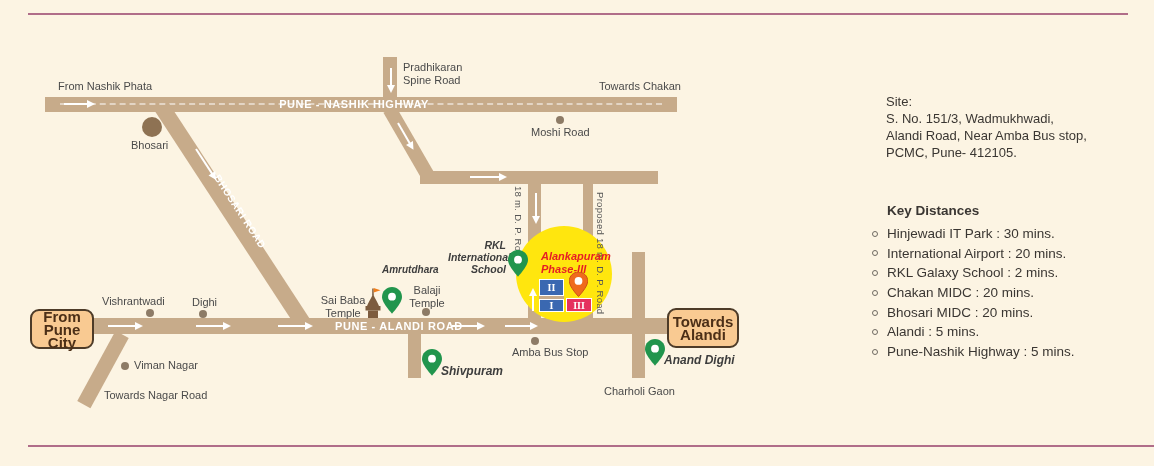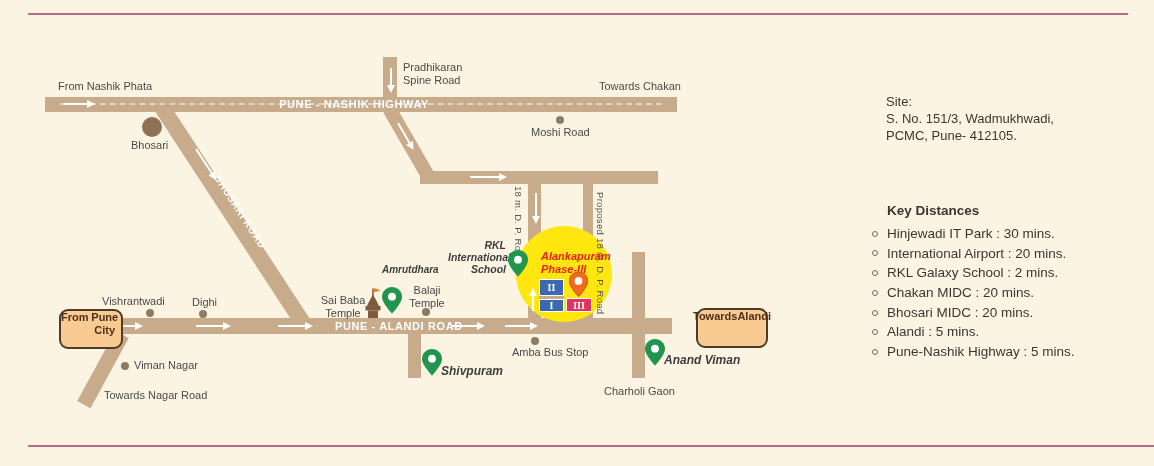--- a/index.html
+++ b/index.html
@@ -20,21 +20,21 @@
   .vlbl{position:absolute;writing-mode:vertical-rl;font-size:9.5px;color:#555;white-space:nowrap;letter-spacing:.3px;}
   
   .arr{position:absolute;height:2px;background:#fff;transform-origin:left center;}
   .arr:after{content:"";position:absolute;right:-7px;top:-3.5px;width:0;height:0;
     border-left:8px solid #fff;border-top:4.5px solid transparent;border-bottom:4.5px solid transparent;}
   
   .dot{position:absolute;width:8px;height:8px;border-radius:50%;background:#8d7b66;}
   .bigdot{position:absolute;width:20px;height:20px;border-radius:50%;background:#8e7253;}
   
   .obox{position:absolute;background:#f9ca92;border:2px solid #4d3b28;border-radius:9px;
-    color:#4c2f17;font-size:11px;font-weight:600;text-align:center;display:flex;flex-direction:row;justify-content:center;line-height:13px;margin-left:29px;}
+    color:#4c2f17;font-size:15px;font-weight:600;text-align:center;display:flex;flex-direction:column;justify-content:center;line-height:13px;}
   
   .ycircle{position:absolute;left:516px;top:226px;width:96px;height:96px;border-radius:50%;background:#ffe60e;}
   .bld{position:absolute;color:#fff;font-family:"Liberation Serif",serif;font-weight:bold;font-size:10px;
     display:flex;align-items:center;justify-content:center;border:1px solid #fff;box-sizing:border-box;}
   .pin{position:absolute;}
   
   .panel{position:absolute;left:886px;top:93px;width:250px;color:#3a3632;}
   .panel .t{font-size:13px;line-height:17px;}
   .kd{position:absolute;left:872px;top:203px;width:270px;color:#3a3632;}
   .kd .title{font-size:13.5px;margin-left:15px;font-weight:bold;}
@@ -115,21 +115,21 @@
   <div class="lbl" style="left:512px;top:346px;">Amba Bus Stop</div>
   <div class="lbl" style="left:604px;top:385px;">Charholi Gaon</div>
 
   <div class="ital" style="left:382px;top:264px;font-size:10px;">Amrutdhara</div>
   <div class="ital" style="left:448px;top:239px;width:58px;font-size:10.5px;line-height:12px;text-align:right;">
     <div>RKL</div>
     <div>International</div>
     <div>School</div>
   </div>
   <div class="ital" style="left:441px;top:364px;">Shivpuram</div>
-  <div class="ital" style="left:664px;top:353px;">Anand Viman</div>
+  <div class="ital" style="left:664px;top:353px;">Anand Dighi</div>
 
   <div class="pin" style="left:362px;top:286px;">
     <svg width="22" height="32" viewBox="0 0 22 32">
       <rect x="10.2" y="2.5" width="1.5" height="7" fill="#7d5c3e"></rect>
       <path d="M11.7 2 L18.5 4.3 L11.7 6.6 Z" fill="#f07d1a"></path>
       <path d="M11 8 C8.5 13.5 6.2 16.5 5 20 L17 20 C15.8 16.5 13.5 13.5 11 8 Z" fill="#7d5c3e"></path>
       <rect x="3.5" y="20" width="15" height="4.5" fill="#7d5c3e"></rect>
       <rect x="6" y="24.5" width="10" height="7.5" fill="#7d5c3e"></rect>
     </svg>
   </div>
@@ -180,20 +180,21 @@
   </div>
   <div class="obox" style="left:667px;top:308px;width:68px;height:36px;">
     <div>Towards</div>
     <div>Alandi</div>
   </div>
 </div>
 
 <div class="panel">
   <div class="t">Site:</div>
   <div class="t">S. No. 151/3, Wadmukhwadi,</div>
+  <div class="t">Alandi Road, Near Amba Bus stop,</div>
   <div class="t">PCMC, Pune- 412105.</div>
 </div>
 
 <div class="kd">
   <div class="title">Key Distances</div>
   <ul>
     <li>
         <span class="blt"></span>
         <span>Hinjewadi IT Park : 30 mins.</span>
       </li>

